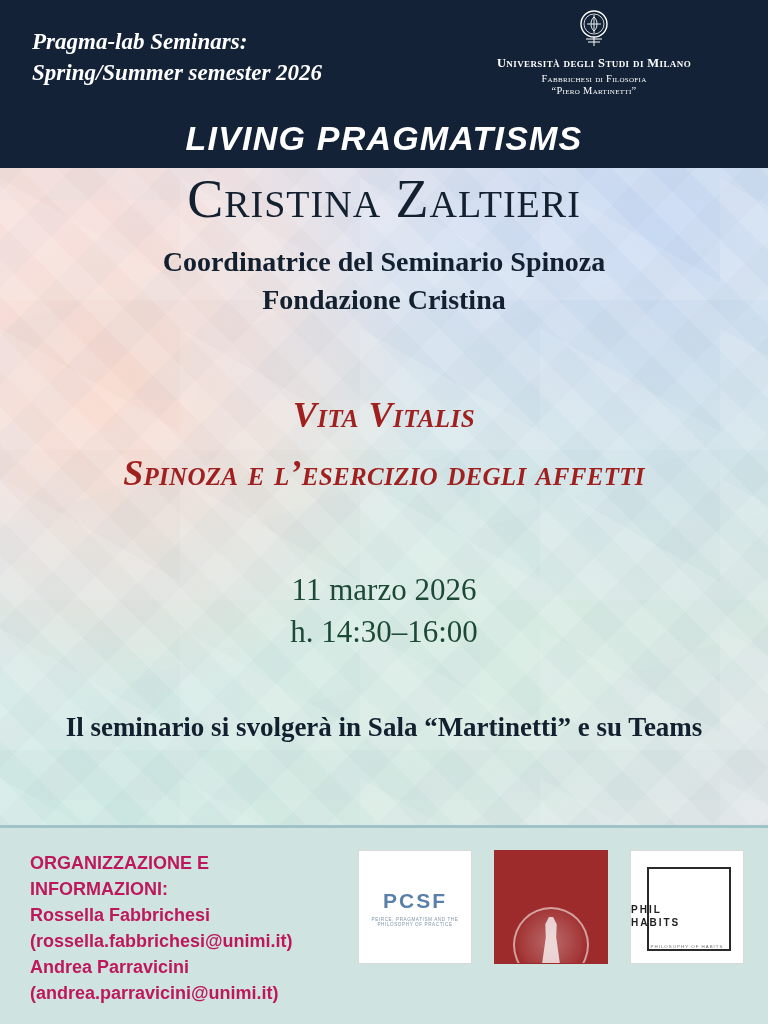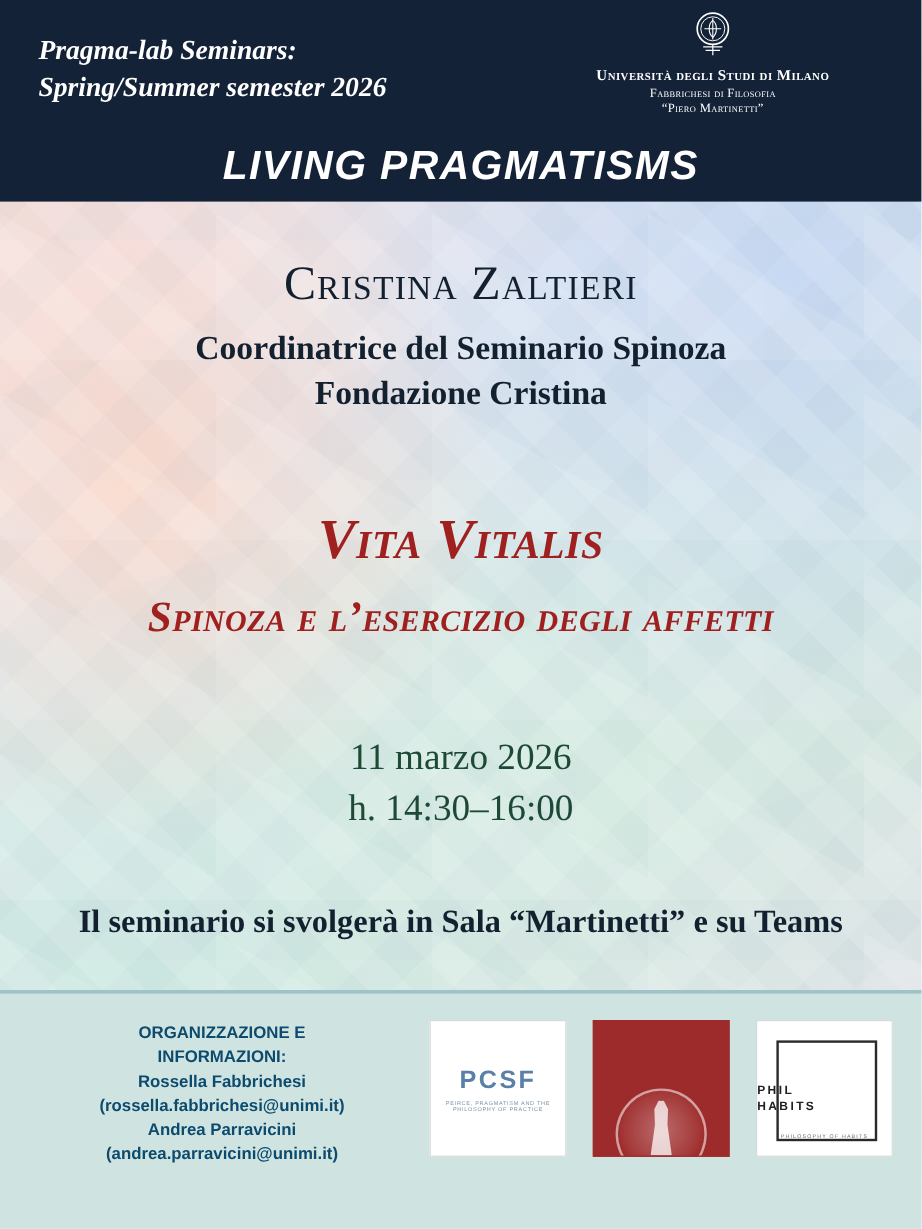--- a/index.html
+++ b/index.html
@@ -127,41 +127,40 @@
   
   .main {
     position: absolute;
     left: 0;
     top: 168px;
     width: 768px;
     height: 660px;
     text-align: center;
   }
   .speaker {
-    margin-top: 44px;
-    font-size: 40px;
+    font-size: 54px;
     font-variant: small-caps;
     letter-spacing: 1px;
     color: #13202f;
   }
   .role1 {
     margin-top: 16px;
     font-size: 28px;
     font-weight: bold;
     color: #13202f;
   }
   .role2 {
     margin-top: 6px;
     font-size: 28px;
     font-weight: bold;
     color: #13202f;
   }
   .talk-title {
     margin-top: 78px;
-    font-size: 47px;
+    font-size: 36px;
     font-style: italic;
     font-weight: bold;
     font-variant: small-caps;
     letter-spacing: 0.5px;
     color: #a02020;
   }
   .talk-subtitle {
     margin-top: 16px;
     font-size: 36px;
     font-style: italic;
@@ -197,24 +196,24 @@
     background: #cfe4e0;
     border-top: 3px solid #9fc3c9;
   }
   .footer-text {
     position: absolute;
     left: 30px;
     top: 22px;
     width: 310px;
     font-family: "Liberation Sans", sans-serif;
     font-weight: bold;
-    font-size: 14px;
+    font-size: 18px;
     line-height: 1.45;
-    color: #0c4a6e;
-    text-align: center;
+    color: #be185d;
+    text-align: left;
   }
   .footer-logos {
     position: absolute;
     right: 24px;
     top: 22px;
     display: flex;
     gap: 22px;
   }
   .logo-box {
     width: 112px;

